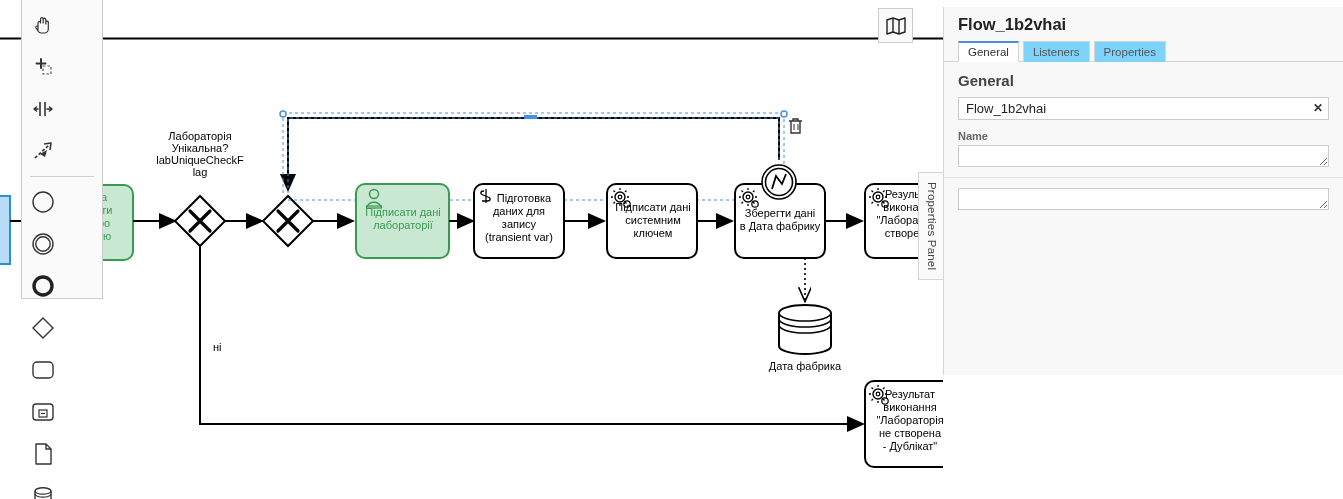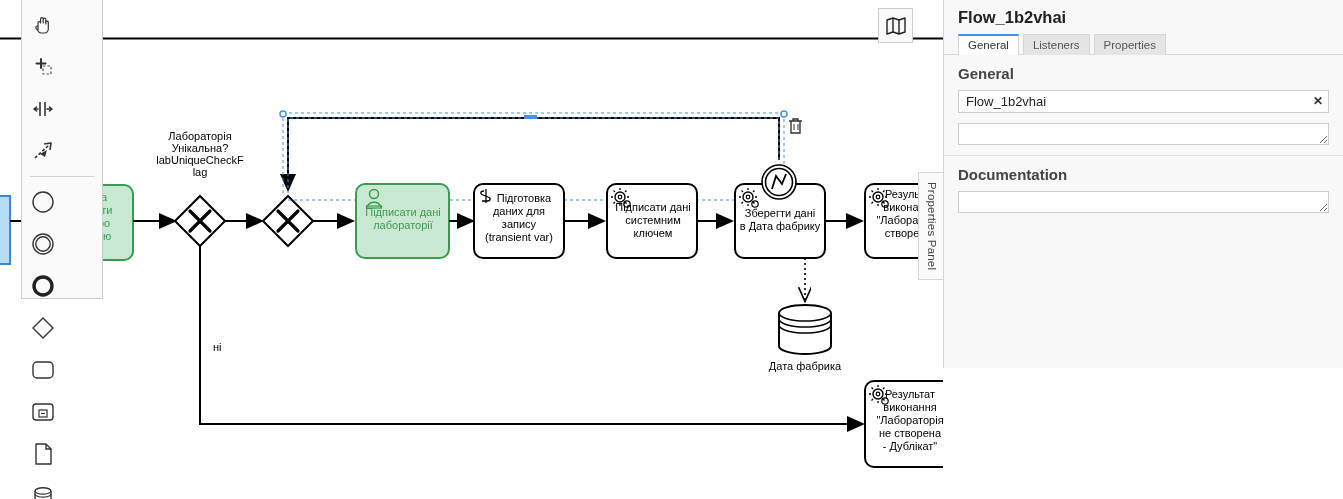--- a/index.html
+++ b/index.html
@@ -61,21 +61,21 @@
   }
   #pp-tab span {
     writing-mode: vertical-rl;
     font-size: 11.5px; color: #444444;
     letter-spacing: 0.2px;
     white-space: nowrap;
   }
 
   
   #properties {
-    position: absolute; left: 943px; top: 0;
+    position: absolute; left: 943px; top: 7px;
     width: 400px; height: 368px;
     background: #f8f8f8;
     border-left: 1px solid #d5d5d5;
     overflow: hidden;
   }
   #pp-title {
     font-size: 16.5px; font-weight: bold; color: #222222;
     padding: 8px 0 6px 14px;
     background: #f8f8f8;
   }
@@ -84,21 +84,21 @@
     padding-left: 14px;
     border-bottom: 1px solid #d5d5d5;
     background: #f8f8f8;
     height: 22px;
   }
   .pp-tab-item {
     font-size: 11.5px; color: #555555;
     padding: 3px 9px 3px 9px;
     border: 1px solid #d5d5d5;
     border-bottom: none;
-    background: #e5e5e5;
+    background: #7dd3fc;
     margin-right: 4px;
     cursor: pointer;
     line-height: 14px;
     position: relative;
     top: 1px;
   }
   .pp-tab-item.active {
     background: #ffffff;
     color: #333333;
     border-top: 2px solid #4a90e2;
@@ -435,28 +435,28 @@
     </div>
 
     <div class="pp-section">
       <div class="pp-section-head">General</div>
 
       <div class="pp-input-wrap">
         <input class="pp-input" type="text" value="Flow_1b2vhai" style="">
         <span class="pp-clear">✕</span>
       </div>
 
+      <div class="pp-field-label">Name</div>
       <div class="pp-input-wrap">
         <textarea class="pp-textarea" placeholder="" style=""></textarea>
       </div>
     </div>
 
     <div class="pp-divider"></div>
 
     <div class="pp-section">
-      <div class="pp-section-head">Documentation</div>
       <div class="pp-input-wrap">
         <textarea class="pp-textarea" placeholder="" style=""></textarea>
       </div>
     </div>
   </div>
 
 </div>
 
 </body></html>

